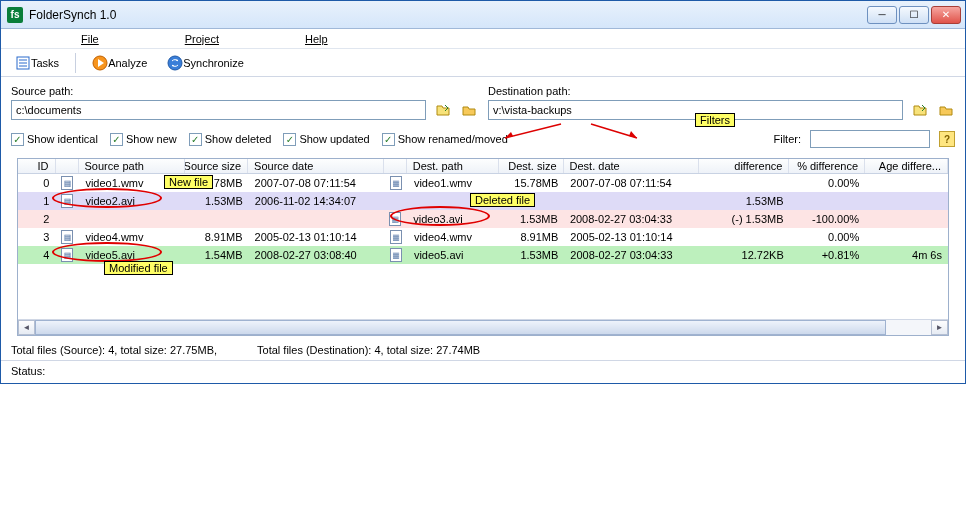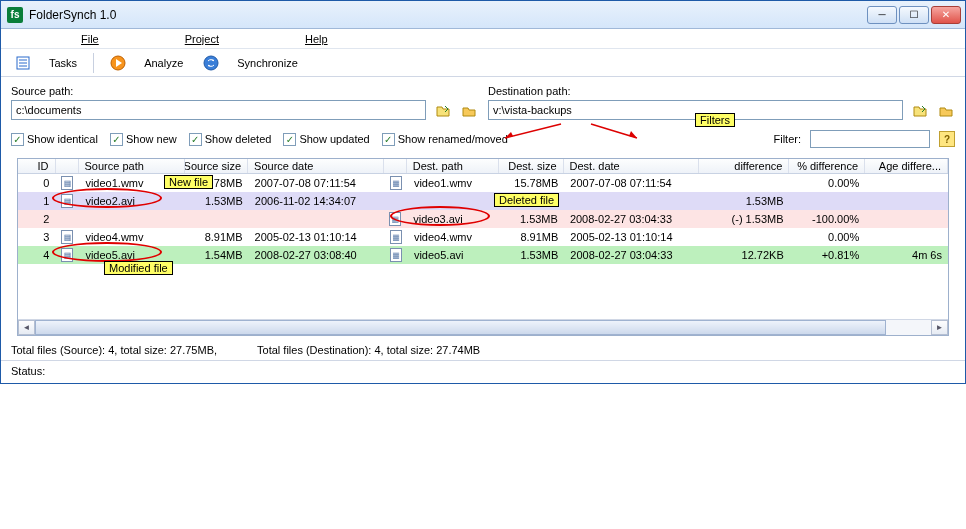--- a/index.html
+++ b/index.html
@@ -8,26 +8,26 @@
   .titlebar { height: 28px; background: linear-gradient(to bottom, #e8f1fc, #d5e6fa); display: flex; align-items: center; border-bottom: 1px solid #a0b8d8; padding-left: 6px; }
   .titlebar-icon { width: 16px; height: 16px; background: #0a7e3a; border-radius: 2px; display: flex; align-items: center; justify-content: center; color: #fff; font-weight: bold; font-size: 10px; }
   .titlebar-text { margin-left: 6px; color: #000; font-size: 12px; }
   .win-buttons { margin-left: auto; display: flex; gap: 2px; padding-right: 4px; }
   .win-btn { width: 30px; height: 18px; border: 1px solid #6e91c0; border-radius: 3px; display: flex; align-items: center; justify-content: center; background: linear-gradient(to bottom, #f5f9fe, #cfe0f5); font-size: 10px; }
   .win-btn.close { background: linear-gradient(to bottom, #f6a6a0, #e0534a); color: #fff; border-color: #a83e37; }
   .menubar { height: 20px; display: flex; align-items: center; padding-left: 6px; gap: 12px; border-bottom: 1px solid #e0e6ef; }
   .menubar span { text-decoration: underline; text-decoration-color: transparent; margin-left: 37px; }
   .menubar .underline { text-decoration: underline; }
   .toolbar { height: 28px; display: flex; align-items: center; padding-left: 6px; gap: 4px; border-bottom: 1px solid #d0d7e5; }
-  .tool-btn { display: flex; align-items: center; gap: 18px; padding: 2px 8px; border-radius: 2px; }
+  .tool-btn { display: flex; align-items: center; gap: 0; padding: 2px 8px; border-radius: 2px; }
   .tool-icon { width: 16px; height: 16px; display: inline-block; }
   .tool-sep { width: 1px; height: 20px; background: #c8d0e0; margin: 0 4px; }
   .paths-row { display: flex; padding: 8px 10px 4px 10px; gap: 10px; }
   .path-col { flex: 1; display: flex; flex-direction: column; gap: 3px; }
-  .path-input-row { display: flex; align-items: flex-end; gap: 8px; }
+  .path-input-row { display: flex; align-items: center; gap: 8px; }
   .path-input { flex: 1; height: 20px; border: 1px solid #7f9db9; padding: 1px 4px; font-family: inherit; font-size: 11px; }
   .icon-btn { width: 18px; height: 18px; display: flex; align-items: center; justify-content: center; }
   .filter-row { display: flex; align-items: center; padding: 6px 10px 10px 10px; gap: 12px; position: relative; }
   .chk-label { display: flex; align-items: center; gap: 3px; }
   .chk { width: 13px; height: 13px; border: 1px solid #7f9db9; background: #fff; display: inline-flex; align-items: center; justify-content: center; font-size: 10px; color: #2a7e2a; }
   .filter-right { margin-left: auto; display: flex; align-items: center; gap: 9px; position: relative; justify-content: center; }
   .filter-input { width: 120px; height: 18px; border: 1px solid #7f9db9; padding: 1px 4px; font-family: inherit; font-size: 11px; }
   .help-btn { width: 16px; height: 16px; border: 1px solid #c0a030; background: #ffe680; display: flex; align-items: center; justify-content: center; font-weight: bold; color: #806000; font-size: 10px; }
   .filters-annot { position: absolute; top: -10px; right: 230px; }
   .yellow-tag { background: #ffff66; border: 1px solid #000; padding: 0 4px; font-size: 11px; line-height: 13px; white-space: nowrap; }
@@ -299,21 +299,21 @@
           <div class="g-cell col-dsize right">1.53MB</div>
           <div class="g-cell col-ddate">2008-02-27 03:04:33</div>
           <div class="g-cell col-diff right">12.72KB</div>
           <div class="g-cell col-pct right">+0.81%</div>
           <div class="g-cell col-age right">4m 6s</div>
         </div>
         <div class="circ" style="top: 14px; left: 34px; width: 110px; height: 20px;"></div>
         <div class="circ" style="top: 32px; left: 372px; width: 100px; height: 20px;"></div>
         <div class="circ" style="top: 68px; left: 34px; width: 110px; height: 20px;"></div>
         <div class="annot-wrap" style="top: 2px; left: 146px;"><span class="yellow-tag">New file</span></div>
-        <div class="annot-wrap" style="top: 20px; left: 476px;"><span class="yellow-tag">Deleted file</span></div>
+        <div class="annot-wrap" style="top: 20px; left: 452px;"><span class="yellow-tag">Deleted file</span></div>
         <div class="annot-wrap" style="top: 88px; left: 86px;"><span class="yellow-tag">Modified file</span></div>
       </div>
     <div class="scrollbar-h">
       <div class="sb-btn">◄</div>
       <div class="sb-track">
           <div class="sb-thumb"></div>
         </div>
       <div class="sb-btn">►</div>
     </div>
   </div>

